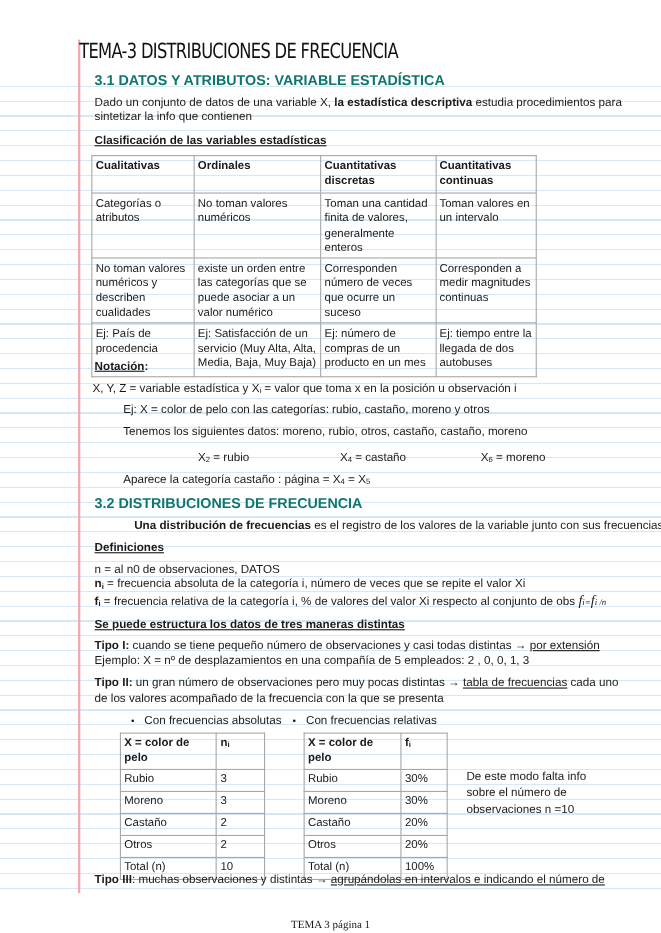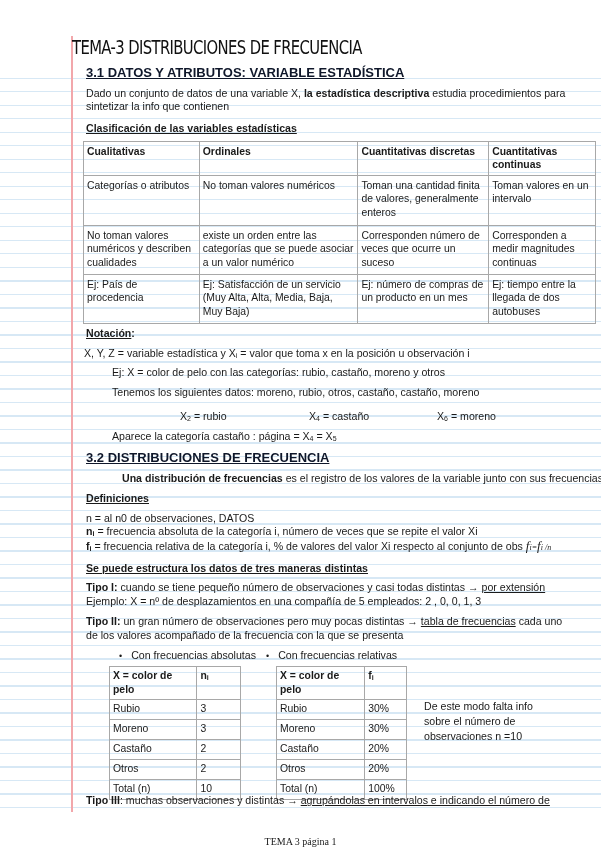--- a/index.html
+++ b/index.html
@@ -16,21 +16,21 @@
   .margin-line {
     position: absolute; left: 71px; top: 36px; width: 2px; height: 776px;
     background: #f2a7ab;
   }
   .abs { position: absolute; white-space: nowrap; }
   .title {
     left: 72px; top: 36px; font-size: 19px; letter-spacing: -0.8px;
     font-family: "DejaVu Sans", sans-serif; font-weight: normal;
     transform: scaleX(0.78); transform-origin: left top; color: #111;
   }
-  .h2 { font-weight: bold; font-size: 13px; color: #0f172a; text-decoration: underline; }
+  .h2 { font-weight: bold; font-size: 13px; color: #0f766e; }
   .t { font-size: 10.6px; line-height: 13.4px; }
   .b { font-weight: bold; }
   .u { text-decoration: underline; }
   table { border-collapse: collapse; position: absolute; }
   td { border: 1px solid #a8a8a8; vertical-align: top; font-size: 10.4px; line-height: 13.3px; padding: 2px 3px; }
   .big td { padding: 3px 3px 2px 3px; }
   .small td { height: 15px; padding: 2px 3px; line-height: 14px; }
   sub { font-size: 7px; vertical-align: -1px; }
   .footer { left: 0; width: 601px; text-align: center; top: 836px; font-size: 10px; font-family: "Liberation Serif", serif; }
   .formula { font-family: "Liberation Serif", serif; font-style: italic; font-size: 13px; }
@@ -47,21 +47,21 @@
 
 <div class="abs h2" style="left:86px;top:65px;">3.1 DATOS Y ATRIBUTOS: VARIABLE ESTADÍSTICA</div>
 
 <div class="abs t" style="left:86px;top:87px;">
   <span>Dado un conjunto de datos de una variable X, </span><span class="b">la estadística descriptiva</span><span> estudia procedimientos para</span><br>
   <span>sintetizar la info que contienen</span>
 </div>
 
 <div class="abs t b u" style="left:86px;top:122px;">Clasificación de las variables estadísticas</div>
 
-<table class="big" style="left:83px;top:141px;width:513px;">
+<table class="big" style="left:83px;top:141px;width:405px;">
   <colgroup>
       <col style="width:116px">
       <col style="width:159px">
       <col style="width:131px">
       <col style="width:107px">
     </colgroup>
   <tbody>
       <tr style="height:34px;">
     <td class="b">Cualitativas</td>
     <td class="b">Ordinales</td>

